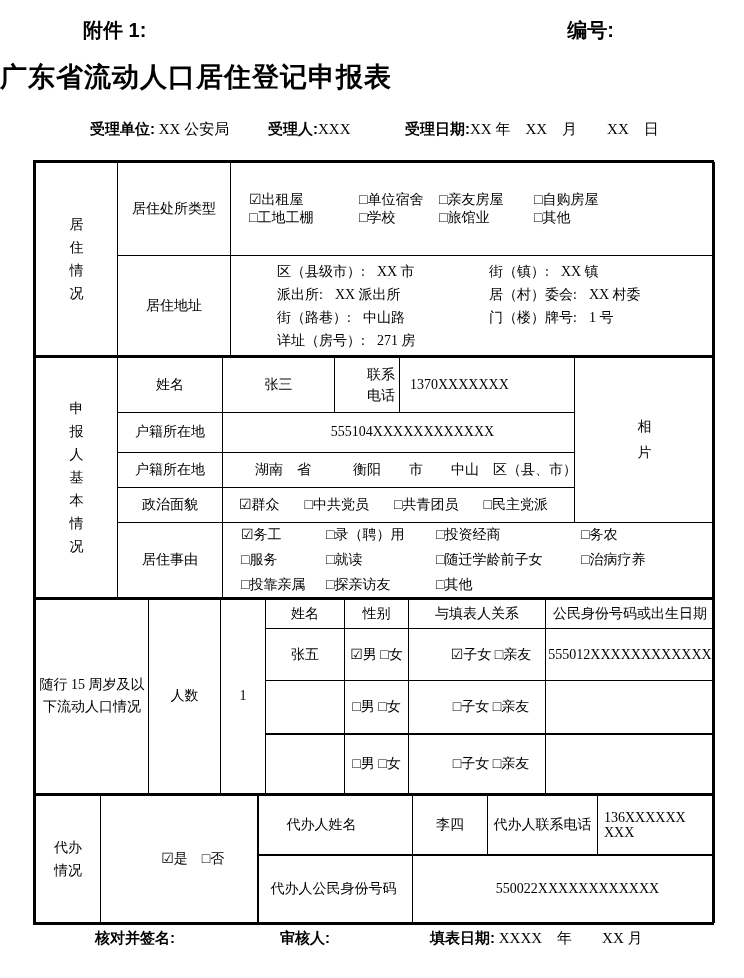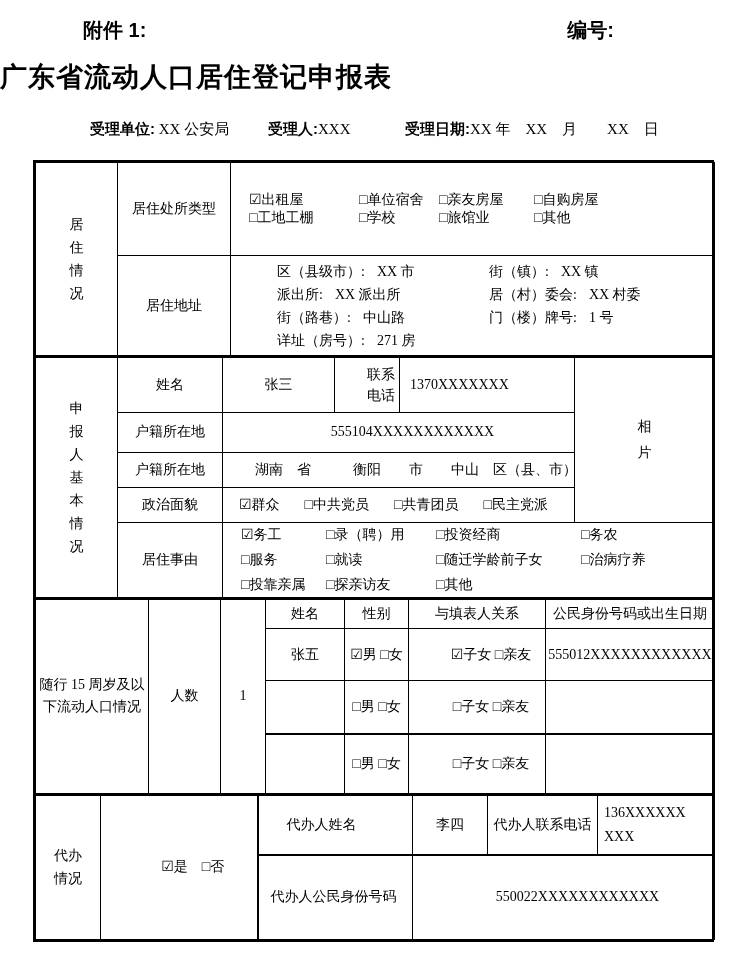--- a/index.html
+++ b/index.html
@@ -54,21 +54,21 @@
   }
   .field { display:flex;padding-left:28px; }
   .field .fl { margin-right:12px; white-space:nowrap; }
   .field .fv { white-space:nowrap; }
   .politics-row { display:flex; gap:25px; padding-left:12px; }
   .reason-grid {
     display:grid; grid-template-columns:85px 110px 145px 1fr;
     row-gap:5px; line-height:20px; padding-left:14px; align-content:center; height:100%;
   }
   .prewrap { white-space:pre-line;padding-left:32px; }
-  .wrap88 { display:inline-block; width:88px; word-break:break-all; line-height:24px; vertical-align:middle; }
+  .wrap88 { display:inline-block; width:88px; word-break:break-all; line-height:15px; vertical-align:middle; }
 
   .footer {
     display:flex; margin:4px 0 0 95px; font-size:15px; align-items:baseline;
   }
   .footer .f1 { margin-right:105px; }
   .footer .f2 { margin-right:100px; }
 </style>
 </head>
 <body>
 
@@ -274,23 +274,28 @@
       <tbody>
           <tr style="height:60px">
         <td class="vlabel" rowspan="2">代办
 情况</td>
         <td class="center nowrap" rowspan="2" style="white-space:pre">☑是　□否</td>
         <td class="tl" style="padding-left:28px">代办人姓名</td>
         <td class="center">李四</td>
         <td class="center" style="padding:0 2px">代办人联系电话</td>
         <td style="padding:0 6px"><span class="wrap88">136XXXXXXXXX</span></td>
       </tr>
-      <tr style="height:84px">
+      <tr style="height:67px">
         <td class="tl tt nowrap" style="padding-left:12px">代办人公民身份号码</td>
         <td class="center nowrap tt" colspan="3">550022XXXXXXXXXXXX</td>
       </tr>
     </tbody>
       </table>
 
   </div>
 
+  <div class="footer">
+    <span class="lbl-b f1">核对并签名:</span>
+    <span class="lbl-b f2">审核人:</span>
+    <span><span class="lbl-b">填表日期:</span> <span style="white-space:pre">XXXX　年　　XX 月</span></span>
+  </div>
 
 </div>
 
 </body></html>

